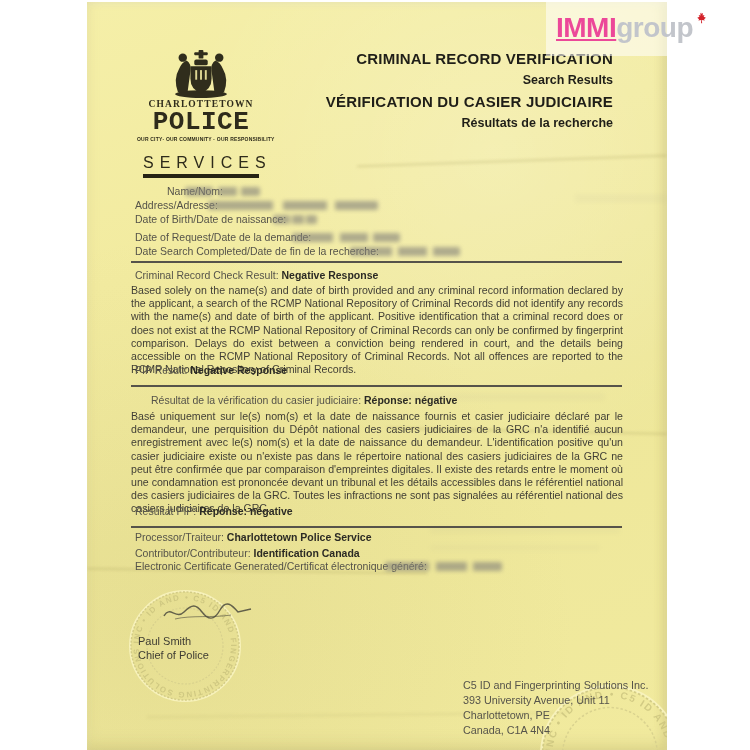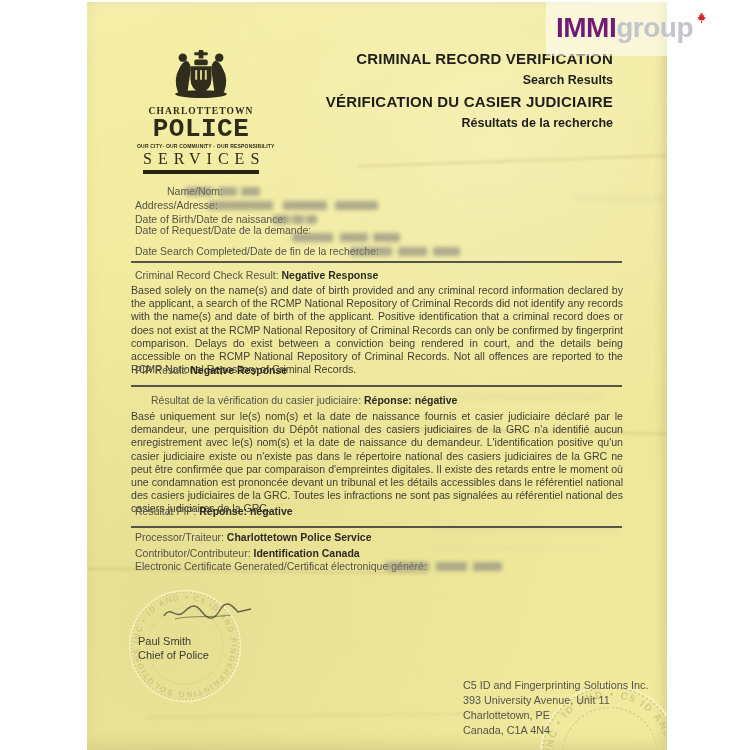--- a/index.html
+++ b/index.html
@@ -18,43 +18,43 @@
   }
   .crease{position:absolute;background:rgba(158,148,82,.28);filter:blur(1.6px);}
   .streak{position:absolute;background:rgba(140,140,132,.28);filter:blur(2px);border-radius:2px;}
   
   .redact{
     position:absolute;height:9px;border-radius:2px;filter:blur(2.2px);opacity:.62;
     background:linear-gradient(90deg,#85837a 0 38%,rgba(0,0,0,0) 38% 44%,#85837a 44% 70%,rgba(0,0,0,0) 70% 75%,#85837a 75% 100%);
   }
   
   .police{position:absolute;left:50px;top:46px;width:128px;text-align:center;color:#2e2b1b;}
-  .police .city{font-family:"Liberation Serif",serif;font-weight:bold;font-size:9.5px;letter-spacing:1.1px;margin-top:8px;}
+  .police .city{font-family:"Liberation Serif",serif;font-weight:bold;font-size:9.5px;letter-spacing:1.1px;margin-top:1px;}
   .police .big{font-family:Liberation Mono, monospace;font-weight:bold;font-size:26px;line-height:26px;letter-spacing:.5px;}
   .police .motto{font-size:5px;font-weight:bold;letter-spacing:.2px;margin-top:1px;white-space:nowrap;}
-  .police .services{font-family:Liberation Serif, serif;font-size:16px;letter-spacing:6px;margin-top:1px;text-indent:6px;}
+  .police .services{font-family:Liberation Sans, sans-serif;font-size:16px;letter-spacing:6px;margin-top:12px;text-indent:6px;}
   .police .bar{height:4px;background:#262313;margin:2px 6px 0 6px;}
   
   .hdr{position:absolute;right:54px;text-align:right;color:#1f1e18;}
   .hdr .t{font-weight:bold;font-size:15px;letter-spacing:.2px;white-space:nowrap;}
   .hdr .s{font-weight:bold;font-size:12.5px;margin-top:6px;}
   
   .line{position:absolute;left:48px;font-size:10.5px;color:#55534a;white-space:nowrap;}
   .line b{color:#2b2a24;}
   .para{position:absolute;left:44px;width:492px;font-size:10.6px;line-height:13.2px;text-align:justify;color:#403e35;}
   .rule{position:absolute;left:44px;width:491px;height:2px;background:#56534a;}
   
   .sig-name{position:absolute;left:51px;font-size:11px;color:#3e3c33;line-height:14px;z-index:3;}
   .addr{position:absolute;left:376px;font-size:10.8px;color:#56544b;line-height:15px;z-index:3;}
   .seal{position:absolute;opacity:.85;z-index:1;}
   .squiggle{position:absolute;z-index:3;}
   
   .logo-halo{position:absolute;left:546px;top:2px;width:202px;height:54px;background:rgba(255,255,255,.55);z-index:5;}
   .logo{position:absolute;left:556px;top:12px;z-index:6;font-weight:bold;font-size:28px;letter-spacing:-.5px;white-space:nowrap;}
-  .logo .immi{color:#701a75;}
+  .logo .immi{color:#ec4899;text-decoration:underline;}
   .logo .grp{color:#c2c5cb;}
   .logo .leaf{position:relative;top:-13px;left:1px;}
 </style>
 </head>
 <body>
 
 <div class="paper">
 
   <div class="crease" style="left:270px;top:158px;width:310px;height:2px;transform:rotate(-2deg);"></div>
   <div class="crease" style="left:300px;top:428px;width:280px;height:2px;transform:rotate(1.2deg);"></div>
@@ -100,21 +100,21 @@
     <div class="t">VÉRIFICATION DU CASIER JUDICIAIRE</div>
     <div class="s">Résultats de la recherche</div>
   </div>
 
   <div class="line" style="top:183px;padding-left:32px;"><span>Name/Nom:</span></div>
   <div class="redact" style="left:98px;top:185px;width:75px;"></div>
   <div class="line" style="top:197px;"><span>Address/Adresse:</span></div>
   <div class="redact" style="left:121px;top:199px;width:170px;"></div>
   <div class="line" style="top:211px;"><span>Date of Birth/Date de naissance:</span></div>
   <div class="redact" style="left:186px;top:213px;width:44px;"></div>
-  <div class="line" style="top:222px;"><span>Date of Request/Date de la demande:</span></div>
+  <div class="line" style="top:229px;"><span>Date of Request/Date de la demande:</span></div>
   <div class="redact" style="left:205px;top:231px;width:108px;"></div>
   <div class="line" style="top:243px;"><span>Date Search Completed/Date de fin de la recherche:</span></div>
   <div class="redact" style="left:263px;top:245px;width:110px;"></div>
 
   <div class="rule" style="top:259px;"></div>
 
   <div class="line" style="top:267px;">
     <span>Criminal Record Check Result:</span>
     <b>Negative Response</b>
   </div>

